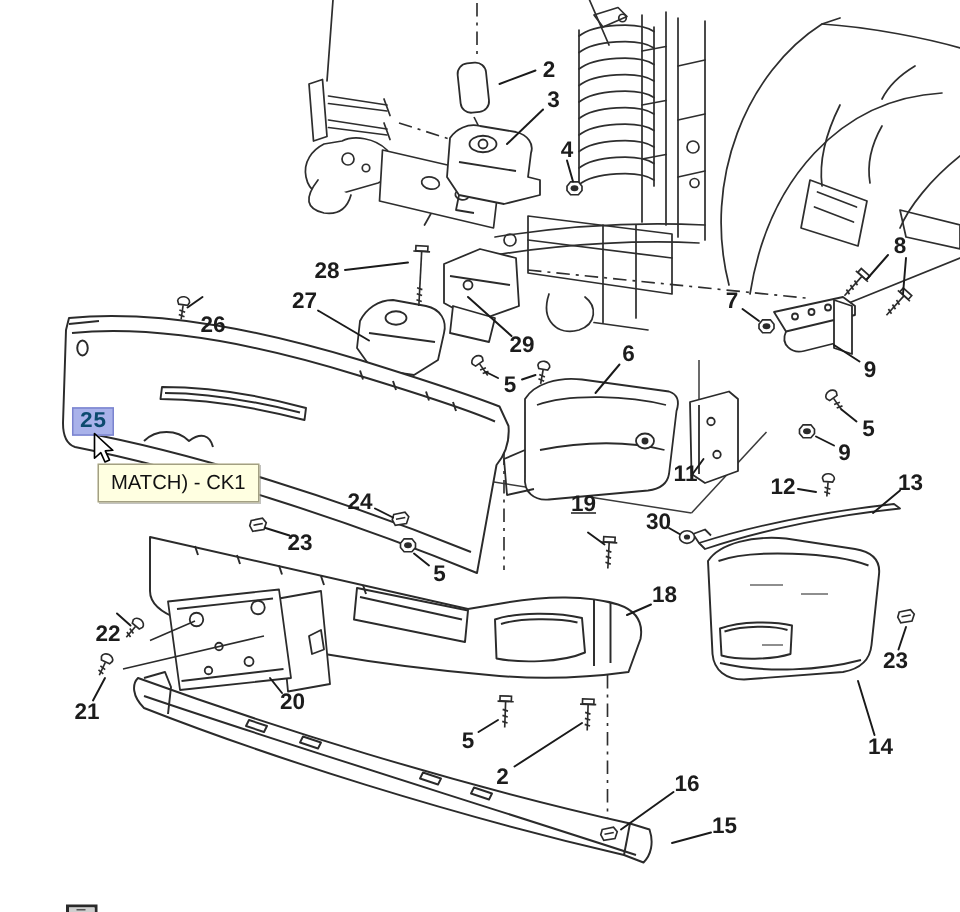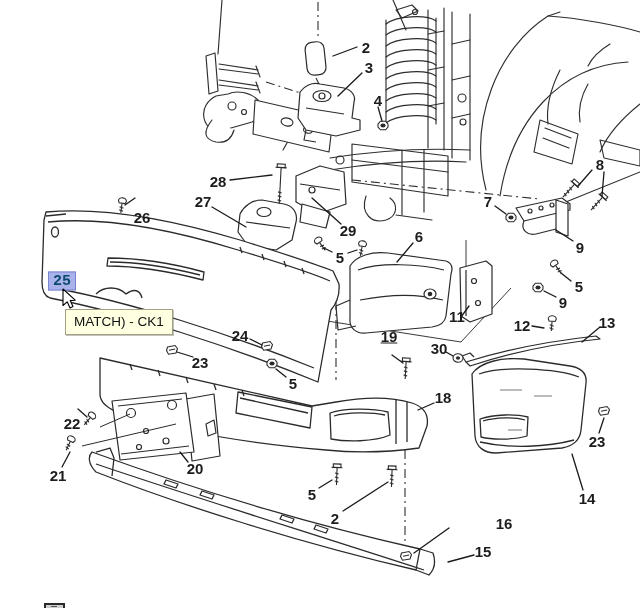--- a/index.html
+++ b/index.html
@@ -375,21 +375,21 @@
       <span class="callout" style="left: 200px; top: 362px;">23</span>
       <span class="callout" style="left: 389px; top: 336px; text-decoration: underline;">19</span>
       <span class="callout" style="left: 439px; top: 348px;">30</span>
       <span class="callout" style="left: 293px; top: 383px;">5</span>
       <span class="callout" style="left: 443px; top: 397px; text-align: right;">18</span>
       <span class="callout" style="left: 72px; top: 403px; margin-top: 20px;">22</span>
       <span class="callout" style="left: 58px; top: 475px;">21</span>
       <span class="callout" style="left: 195px; top: 468px;">20</span>
       <span class="callout" style="left: 312px; top: 494px;">5</span>
       <span class="callout" style="left: 335px; top: 518px;">2</span>
-      <span class="callout" style="left: 458px; top: 523px; margin-left: 46px;">16</span>
+      <span class="callout" style="left: 458px; top: 523px;">16</span>
       <span class="callout" style="left: 483px; top: 551px;">15</span>
       <span class="callout" style="left: 587px; top: 498px;">14</span>
       <span class="callout" style="left: 597px; top: 441px;">23</span>
       <span class="callout selected" style="left: 62px; top: 281px;">25</span>
     </div>
 
   <div id="tooltip">
     <div>MATCH) - CK1</div>
   </div>
 

